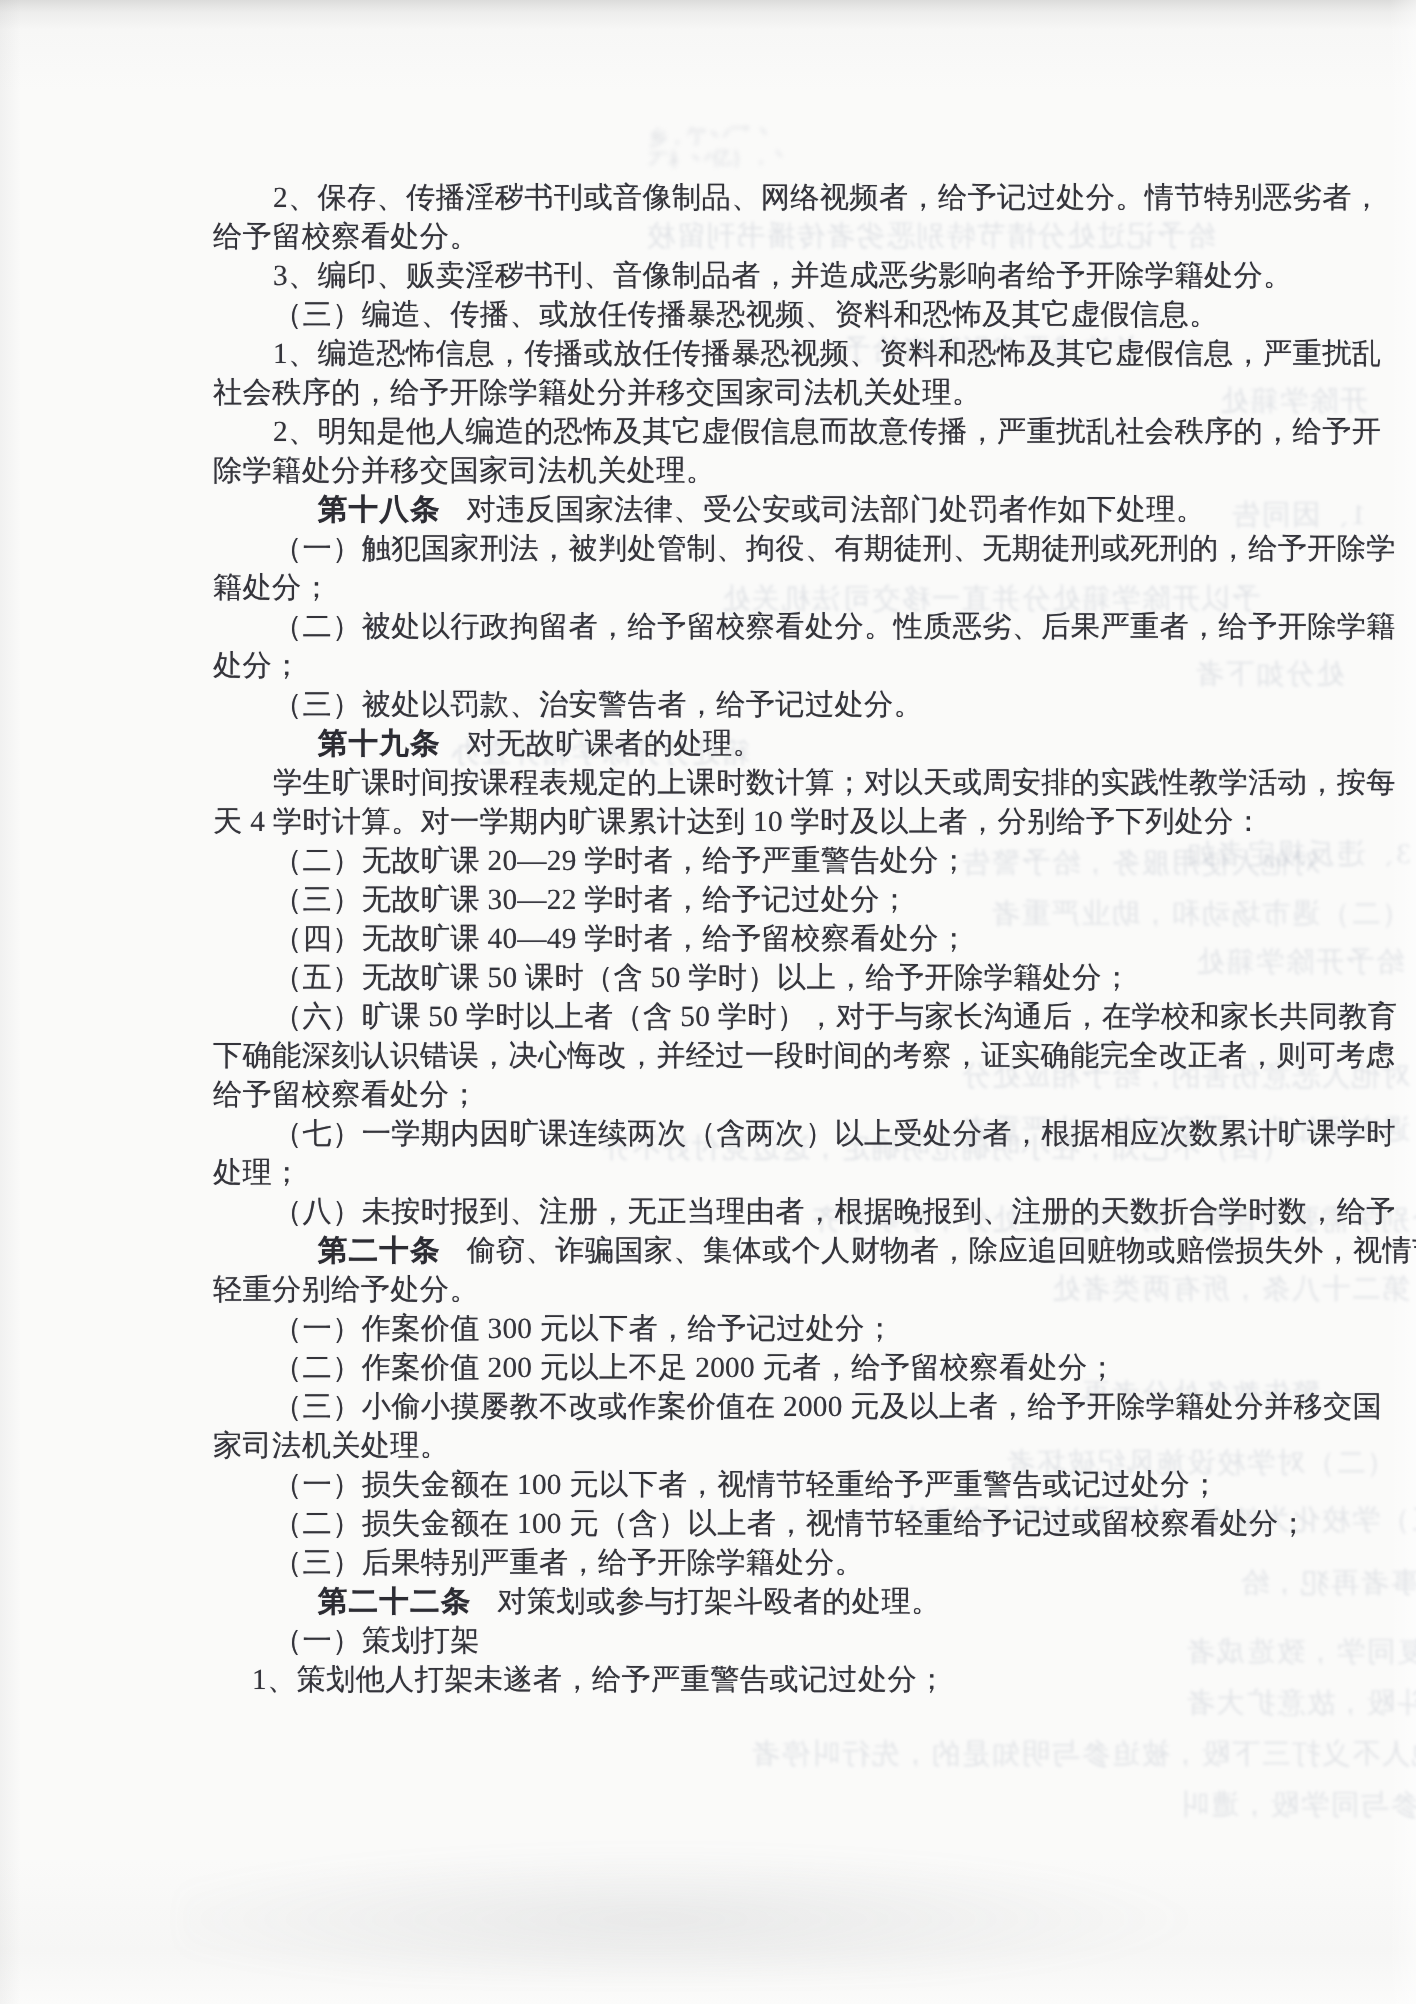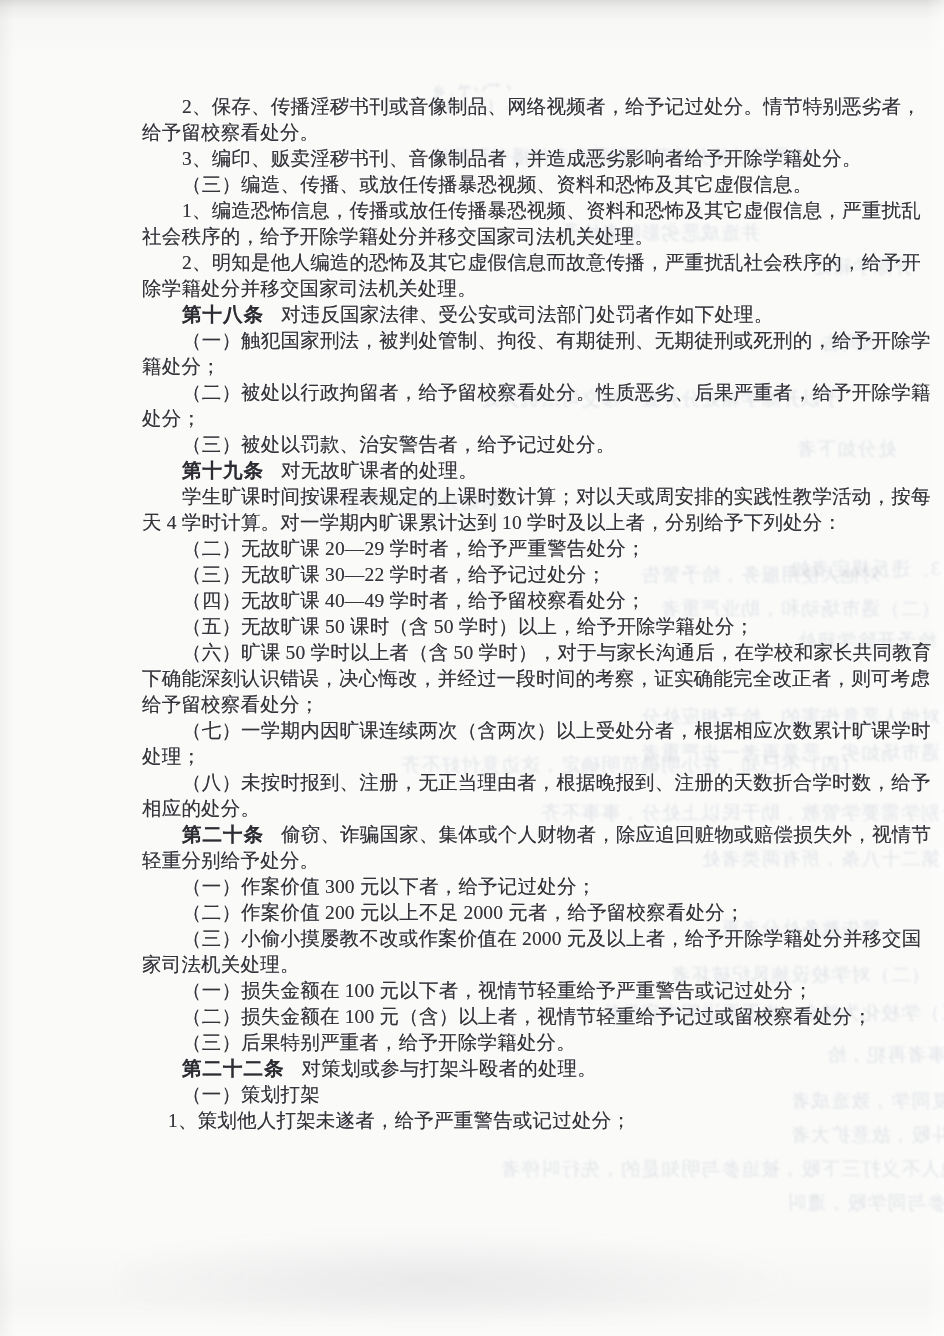--- a/index.html
+++ b/index.html
@@ -20,29 +20,29 @@
   .right-edge{
     position:absolute;right:0;top:0;bottom:0;width:18px;
     background:linear-gradient(270deg,rgba(255,255,255,.5),rgba(255,255,255,0));
   }
   .bottom-shade{
     position:absolute;left:120px;right:140px;bottom:16px;height:90px;
     background:radial-gradient(ellipse at 46% 55%,rgba(110,115,125,.10),rgba(110,115,125,0) 70%);
     filter:blur(6px);
   }
   .text-block{
-    position:absolute;left:142px;top:94px;width:795px;
+    position:absolute;left:142px;top:120px;width:795px;
     font-size:19.5px;line-height:26px;color:#34343b;
     letter-spacing:.2px;
     text-shadow:0 0 .5px rgba(45,45,55,.55);
   }
   .line{height:26px;white-space:nowrap;}
   .indent-normal{padding-left:40px;}
   .indent-small{padding-left:26px;font-family:Liberation Serif, serif;}
-  .lead{font-weight:bold;color:#2c2c33;margin-right:17px;letter-spacing:1px;}
+  .lead{font-weight:bold;color:#2c2c33;margin-right:17px;letter-spacing:1px;margin-left:30px;}
   .ghost{
     position:absolute;white-space:nowrap;
     color:#8d96a8;opacity:.22;filter:blur(1.1px);
     transform:scaleX(-1);
     font-size:19px;letter-spacing:1px;
     pointer-events:none;
   }
   .smudge{
     position:absolute;left:432px;top:80px;width:230px;
     color:#9aa0ae;opacity:.34;filter:blur(1.3px);
@@ -110,21 +110,20 @@
       <div class="line indent-normal">（二）无故旷课 20—29 学时者，给予严重警告处分；</div>
       <div class="line indent-normal">（三）无故旷课 30—22 学时者，给予记过处分；</div>
       <div class="line indent-normal">（四）无故旷课 40—49 学时者，给予留校察看处分；</div>
       <div class="line indent-normal">（五）无故旷课 50 课时（含 50 学时）以上，给予开除学籍处分；</div>
       <div class="line indent-normal">（六）旷课 50 学时以上者（含 50 学时），对于与家长沟通后，在学校和家长共同教育</div>
       <div class="line">下确能深刻认识错误，决心悔改，并经过一段时间的考察，证实确能完全改正者，则可考虑</div>
       <div class="line">给予留校察看处分；</div>
       <div class="line indent-normal">（七）一学期内因旷课连续两次（含两次）以上受处分者，根据相应次数累计旷课学时</div>
       <div class="line">处理；</div>
       <div class="line indent-normal">（八）未按时报到、注册，无正当理由者，根据晚报到、注册的天数折合学时数，给予</div>
-      <div class="line">相应的处分。</div>
       <div class="line indent-normal"><span class="lead">第二十条</span>偷窃、诈骗国家、集体或个人财物者，除应追回赃物或赔偿损失外，视情节</div>
       <div class="line">轻重分别给予处分。</div>
       <div class="line indent-normal">（一）作案价值 300 元以下者，给予记过处分；</div>
       <div class="line indent-normal">（二）作案价值 200 元以上不足 2000 元者，给予留校察看处分；</div>
       <div class="line indent-normal">（三）小偷小摸屡教不改或作案价值在 2000 元及以上者，给予开除学籍处分并移交国</div>
       <div class="line">家司法机关处理。</div>
       <div class="line indent-normal">（一）损失金额在 100 元以下者，视情节轻重给予严重警告或记过处分；</div>
       <div class="line indent-normal">（二）损失金额在 100 元（含）以上者，视情节轻重给予记过或留校察看处分；</div>
       <div class="line indent-normal">（三）后果特别严重者，给予开除学籍处分。</div>
       <div class="line indent-normal"><span class="lead">第二十二条</span>对策划或参与打架斗殴者的处理。</div>

